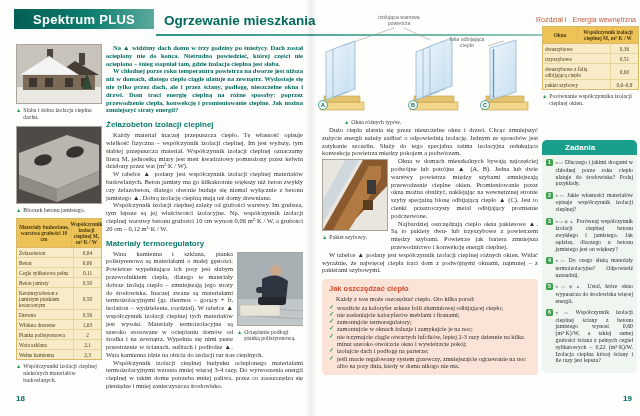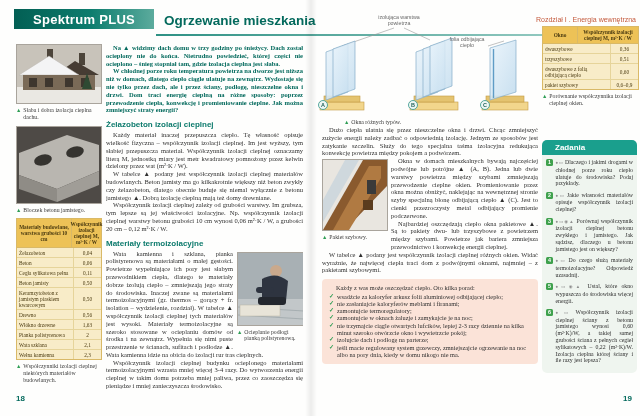--- a/index.html
+++ b/index.html
@@ -44,21 +44,21 @@
   .dia-cap{position:absolute;left:344px;top:116px;width:150px;}
   .right-tablewrap{position:absolute;left:542px;top:26px;width:95px;}
   .right-main{position:absolute;left:322px;top:126px;width:216px;height:286px;overflow:hidden;}
   .tips{margin-top:5px;background:#fbe3d8;border-radius:4px;padding:5px 7px 6px;}
   .tips h3{font:bold 7.5px "Liberation Sans",sans-serif;color:#d04e2f;margin:0 0 2px;}
   .tips .intro{font-size:6.3px;line-height:7.4px;margin:0 0 1px;}
   .tip{display:flex;gap:3px;font-size:6.3px;line-height:7.3px;}
   .check{color:#2f9e55;font-weight:bold;flex:0 0 auto;font-size:6px;}
   .tasks{position:absolute;left:542px;top:140px;width:95px;background:#eff5ef;border-radius:5px;padding-bottom:4px;}
   .tasks-head{background:#1a9f8d;color:#fff;font:bold 8px "Liberation Sans",sans-serif;
-    padding:3px 13px;border-radius:5px 5px 0 0;margin-bottom:4px;}
+    padding:3px 23px;border-radius:5px 5px 0 0;margin-bottom:4px;}
   .task{display:flex;gap:2.5px;margin:0 4px 4.5px;}
   .task-num{flex:0 0 auto;width:7px;height:7px;background:#3fa14d;color:#fff;
     font:bold 5.4px/7px "Liberation Sans",sans-serif;text-align:center;border-radius:1.5px;}
   .task p{margin:0;flex:1;font-size:5.8px;line-height:6.8px;text-align:justify;}
   .task-badges{color:#8d8d8d;font-size:4.4px;letter-spacing:.5px;}
   .pageno{position:absolute;top:394px;font:bold 8px "Liberation Sans",sans-serif;color:#046a5d;}
   .pageno.l{left:16px;} .pageno.r{right:8px;}
 </style>
 </head>
 <body>
@@ -158,21 +158,21 @@
 
 <div class="left-main body">
   <div class="intro">
     <p>Na ▲ widzimy dach domu w trzy godziny po śnieżycy. Dach został ocieplony nie do końca. Nietrudno powiedzieć, której części nie ocieplono – śnieg stopniał tam, gdzie izolacja cieplna jest słaba.</p>
     <p>W chłodnej porze roku temperatura powietrza na dworze jest niższa niż w domach, dlatego ciepło ciągle ulatuje na zewnątrz. Wydostaje się nie tylko przez dach, ale i przez ściany, podłogę, nieszczelne okna i drzwi. Dom traci energię cieplną na różne sposoby: poprzez przewodzenie ciepła, konwekcję i promieniowanie cieplne. Jak można zmniejszyć straty energii?</p>
   </div>
   <h2 class="teal">Żelazobeton izolacji cieplnej</h2>
   <p>Każdy materiał inaczej przepuszcza ciepło. Tę własność opisuje wielkość fizyczna – współczynnik izolacji cieplnej. Im jest wyższy, tym słabiej przepuszcza materiał. Współczynnik izolacji cieplnej oznaczamy literą M, jednostką miary jest metr kwadratowy pomnożony przez kelwin dzielony przez wat (m²·K / W).</p>
   <p>W tabelce ▲ podany jest współczynnik izolacji cieplnej materiałów budowlanych. Beton jamisty ma go kilkakrotnie większy niż beton zwykły czy żelazobeton, dlatego obecnie buduje się niemal wyłącznie z betonu jamistego ▲. Dobrą izolację cieplną mają też domy drewniane.</p>
   <p>Współczynnik izolacji cieplnej zależy od grubości warstwy. Im grubsza, tym lepsze są jej właściwości izolacyjne. Np. współczynnik izolacji cieplnej warstwy betonu grubości 10 cm wynosi 0,06 m²·K / W, a grubości 20 cm – 0,12 m²·K / W.</p>
-  <h2 class="teal">Materiały termoizolacyjne</h2>
+  <h2 class="teal">Materiały termoregulatory</h2>
   <div class="float-r">
     <svg class="photo" width="66" height="72" viewBox="0 0 66 72">
       <rect width="66" height="72" fill="#a8b0b4"></rect>
       <rect y="46" width="66" height="26" fill="#c2c7c9"></rect>
       <line x1="0" y1="54" x2="66" y2="58" stroke="#9aa3a6" stroke-width="0.7"></line>
       <line x1="0" y1="62" x2="66" y2="66" stroke="#9aa3a6" stroke-width="0.7"></line>
       <rect x="2" y="52" width="40" height="11" fill="#e8e4d8" stroke="#b9b4a4" stroke-width="0.5"></rect>
       <circle cx="38" cy="18" r="6" fill="#caa98c"></circle>
       <path d="M24,26 Q38,18 50,28 L48,48 L24,48 Z" fill="#2e3440"></path>
       <rect x="18" y="34" width="18" height="6" rx="3" fill="#2e3440"></rect>
@@ -274,20 +274,21 @@
     <div class="caption">
       <span class="cap-icon">▲</span>
       <span>Pakiet szybowy.</span>
     </div>
   </div>
   <p>Okna w domach mieszkalnych bywają najczęściej podwójne lub potrójne ▲ (A, B). Jedna lub dwie warstwy powietrza między szybami zmniejszają przewodzenie cieplne okien. Promieniowanie przez okna można obniżyć, naklejając na wewnętrznej stronie szyby specjalną błonę odbijającą ciepło ▲ (C). Jest to cienki przezroczysty metal odbijający promienie podczerwone.</p>
   <p>Najbardziej oszczędzają ciepło okna pakietowe ▲. Są to pakiety dwu- lub trzyszybowe z powietrzem między szybami. Powietrze jak bariera zmniejsza przewodnictwo i konwekcję energii cieplnej.</p>
   <p>W tabelce ▲ podany jest współczynnik izolacji cieplnej różnych okien. Widać wyraźnie, że najwięcej ciepła traci dom z podwójnymi oknami, najmniej – z pakietami szybowymi.</p>
 
   <div class="tips">
+    <h3>Jak oszczędzać ciepło</h3>
     <p class="intro">Każdy z was może oszczędzać ciepło. Oto kilka porad:</p>
     <div class="tip">
         <span class="check">✓</span>
         <span>wsadźcie za kaloryfer arkusz folii aluminiowej odbijającej ciepło;</span>
       </div>
     <div class="tip">
         <span class="check">✓</span>
         <span>nie zasłaniajcie kaloryferów meblami i firanami;</span>
       </div>
     <div class="tip">

